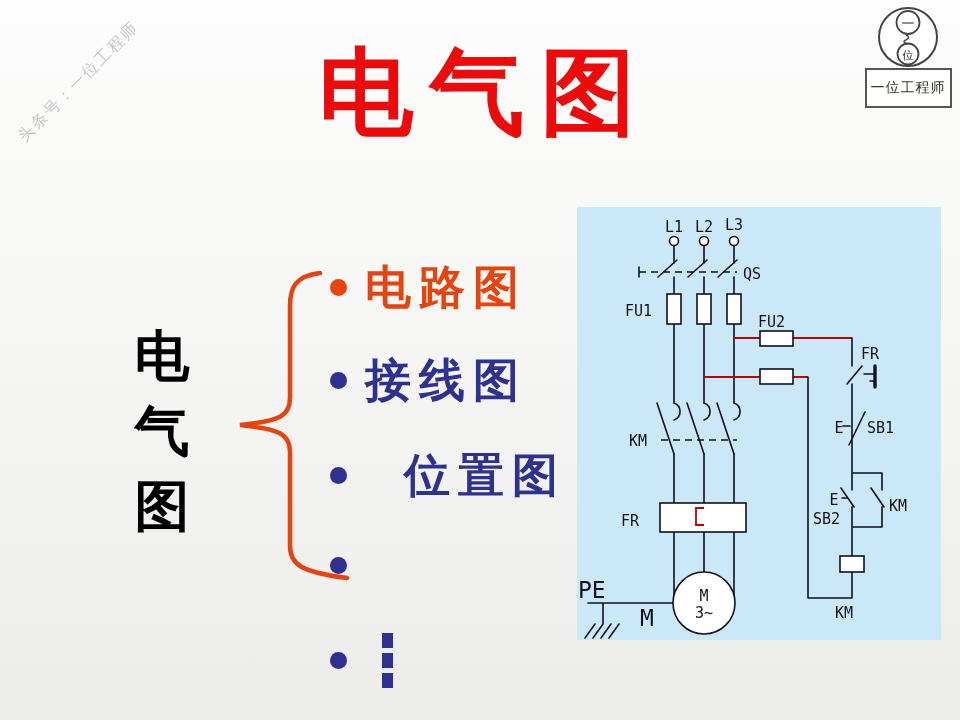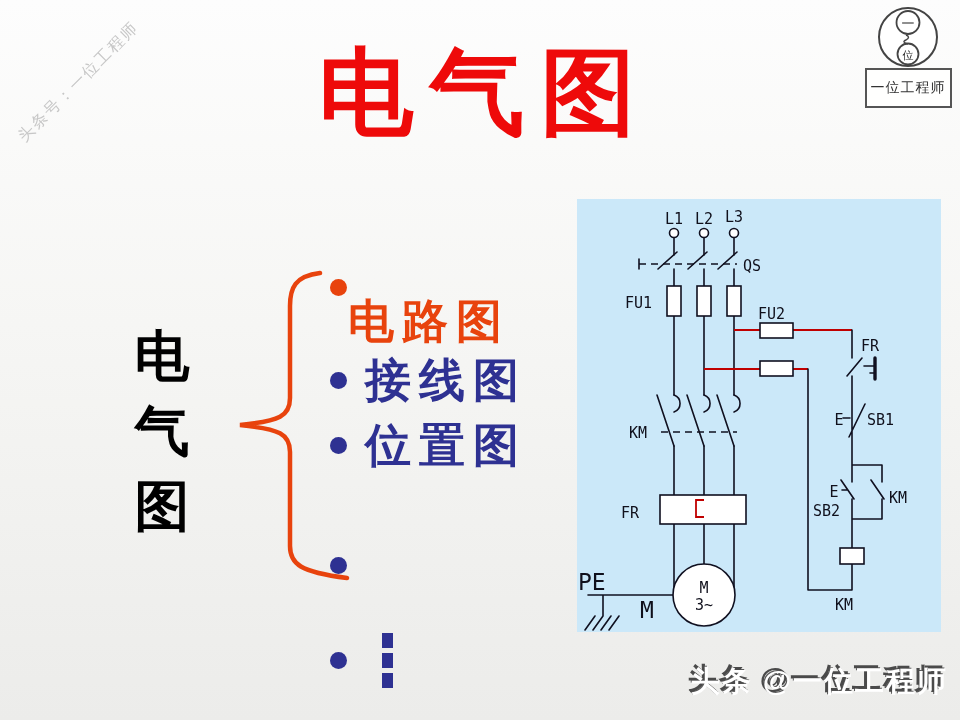--- a/index.html
+++ b/index.html
@@ -38,21 +38,21 @@
   
   .list-row{position:absolute; left:330px; display:flex; align-items:flex-start;}
   .bullet{width:17px; height:17px; border-radius:50%; background:var(--item_blue); flex:none;}
   .bullet.orange{background:var(--accent_orange);}
   .item-label{font-size:46px; font-weight:700; letter-spacing:8px; line-height:50px; margin-left:18px;}
   .item-red{color:var(--accent_orange);}
   .item-blue{color:var(--item_blue);}
   .vdots{position:absolute; left:382px; top:633px;}
   .vdots div{width:11px; height:15px; background:var(--item_blue); margin-bottom:5px;}
   
-  .panel{position:absolute; left:577px; top:199px; width:364px; height:433px; background:var(--panel_blue);}
+  .panel{position:absolute; left:577px; top:207px; width:364px; height:433px; background:var(--panel_blue);}
   .cw{stroke:var(--ink); stroke-width:1.6; fill:none; stroke-linecap:round;}
   .cw3{stroke:var(--ink); stroke-width:3.4; fill:none; stroke-linecap:round;}
   .cd{stroke:var(--ink); stroke-width:1.6; fill:none; stroke-dasharray:7 5;}
   .cr{stroke:var(--wire_red); stroke-width:1.8; fill:none;}
   .cbox{fill:#ffffff; stroke:var(--ink); stroke-width:1.6;}
   .clbl{font-family:"DejaVu Sans Mono","Liberation Mono",monospace; font-size:15px; fill:#10101c;}
   .clbl-lg{font-family:"DejaVu Sans Mono","Liberation Mono",monospace; font-size:23px; fill:#10101c;}
   
   .footer{
     position:absolute; right:12px; bottom:18px; font-size:29px; font-weight:800; letter-spacing:2px;
@@ -83,29 +83,29 @@
   <div class="left-label">
     <span>电</span>
     <span>气</span>
     <span>图</span>
   </div>
 
   <svg class="brace" width="130" height="332" viewBox="0 0 130 332">
     <path d="M95,15 C70,18 65,30 65,48 L65,140 C65,158 55,163 15,167 C55,171 65,176 65,194 L65,288 C65,306 75,314 122,320"></path>
   </svg>
 
-  <div class="list-row" style="top:262px;flex-direction:column;">
+  <div class="list-row" style="top:262px;">
     <span class="bullet orange" style="margin-top:17px;"></span>
     <span class="item-label item-red">电路图</span>
   </div>
   <div class="list-row" style="top:355px;">
     <span class="bullet" style="margin-top:17px;"></span>
     <span class="item-label item-blue">接线图</span>
   </div>
-  <div class="list-row" style="top:420px;">
+  <div class="list-row" style="top:450px;gap:39px;">
     <span class="bullet" style="margin-top:17px;"></span>
     <span class="item-label item-blue">位置图</span>
   </div>
   <div class="list-row" style="top:540px;">
     <span class="bullet" style="margin-top:17px;"></span>
   </div>
   <div class="list-row" style="top:645px;">
     <span class="bullet" style="margin-top:7px;"></span>
   </div>
   <div class="vdots" aria-label="⋮">
@@ -171,15 +171,14 @@
         <text x="312" y="304" class="clbl">KM</text>
         <text x="258" y="411" class="clbl">KM</text>
         <text x="1" y="391" class="clbl-lg">PE</text>
         <text x="63" y="419" class="clbl-lg">M</text>
         <text x="127" y="394" text-anchor="middle" class="clbl">M</text>
         <text x="127" y="411" text-anchor="middle" class="clbl">3~</text>
       </g>
     </svg>
   </div>
 
-  <div class="footer">头条 @一位工程师</div>
 
 </div>
 
 </body></html>

